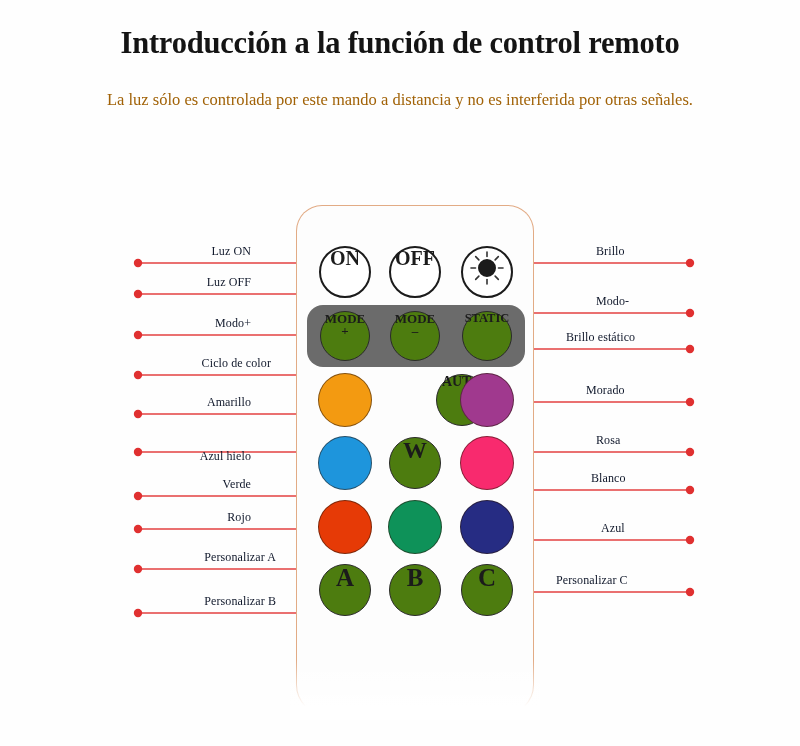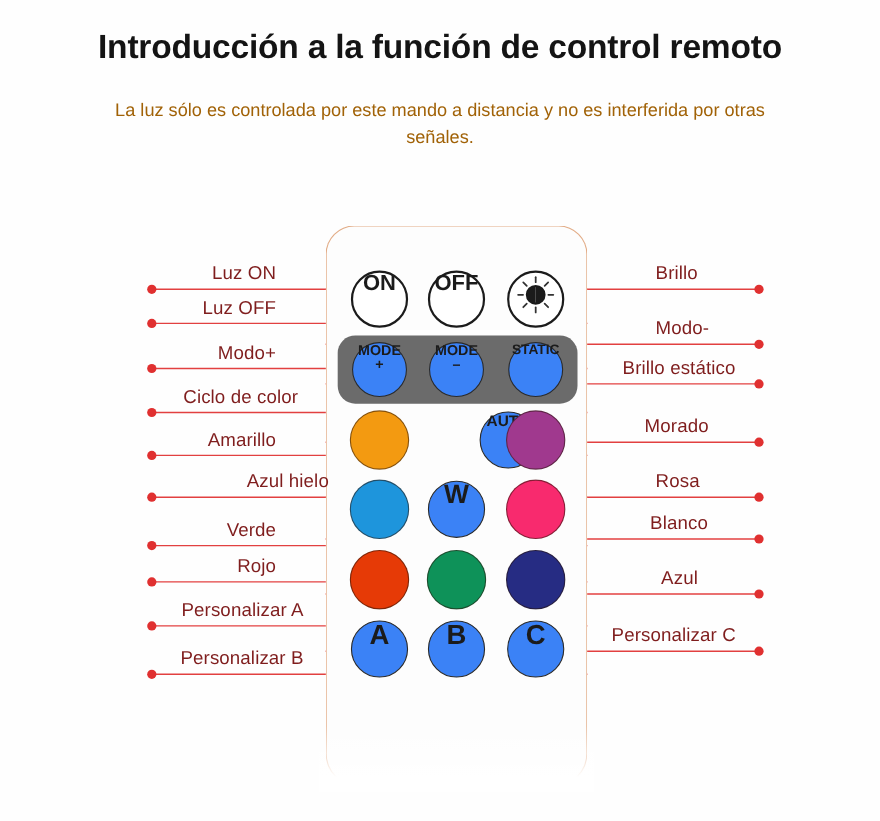--- a/index.html
+++ b/index.html
@@ -14,20 +14,21 @@
     overflow: hidden;
     font-family: "Liberation Sans", sans-serif;
     background: #fefefe;
   }
 
   .page {
     position: absolute;
     inset: 0;
     width: 800px;
     height: 746px;
+    font-family: Liberation Serif, serif;
   }
 
   
   .title {
     position: absolute;
     left: 0;
     top: 24px;
     width: 800px;
     text-align: center;
     font-size: 30.5px;
@@ -102,39 +103,39 @@
     line-height: 1.0;
     user-select: none;
   }
   .btn.outline {
     background: #ffffff;
     border: 2.4px solid #1b1b1b;
     color: #1b1b1b;
     font-weight: bold;
   }
   .btn.outline-thin {
-    background: #3b82f6;
+    background: #4d7c0f;
     border: 1.8px solid #2a2a2a;
     color: #1b1b1b;
     font-weight: bold;
   }
   .btn.solid {
     border: 1.6px solid rgba(40,20,10,0.55);
   }
   .btn .lbl-main { display:block; }
   .btn .lbl-sub  { display:block; font-size: 13px; margin-top:-1px; }
 
   
   .bright-icon { width: 40px; height: 40px; display:block; }
 
   
   .anno {
     position: absolute;
-    font-size: 17px;
-    color: #7f1d1d;
+    font-size: 12px;
+    color: #0f172a;
     white-space: nowrap;
     letter-spacing: 0.1px;
   }
   .anno.left  { text-align: right; transform: translate(-100%, -100%); }
   .anno.right { text-align: center;  transform: translate(0, -100%); }
 </style>
 </head>
 <body>
 
 <div class="page">
@@ -240,21 +241,21 @@
         <span class="lbl-main">C</span>
       </div>
     </div>
 
   <div id="anno-layer">
       <div class="anno left" style="left: 251px; top: 259px;">Luz ON</div>
       <div class="anno left" style="left: 251px; top: 290px;">Luz OFF</div>
       <div class="anno left" style="left: 251px; top: 331px;">Modo+</div>
       <div class="anno left" style="left: 271px; top: 371px;">Ciclo de color</div>
       <div class="anno left" style="left: 251px; top: 410px;">Amarillo</div>
-      <div class="anno left" style="left: 251px; top: 448px; margin-left: 48px;">Azul hielo</div>
+      <div class="anno left" style="left: 251px; top: 464px;">Azul hielo</div>
       <div class="anno left" style="left: 251px; top: 492px;">Verde</div>
       <div class="anno left" style="left: 251px; top: 525px;">Rojo</div>
       <div class="anno left" style="left: 276px; top: 565px;">Personalizar A</div>
       <div class="anno left" style="left: 276px; top: 609px;">Personalizar B</div>
       <div class="anno right" style="left: 596px; top: 259px;">Brillo</div>
       <div class="anno right" style="left: 596px; top: 309px;">Modo-</div>
       <div class="anno right" style="left: 566px; top: 345px;">Brillo estático</div>
       <div class="anno right" style="left: 586px; top: 398px;">Morado</div>
       <div class="anno right" style="left: 596px; top: 448px;">Rosa</div>
       <div class="anno right" style="left: 591px; top: 486px;">Blanco</div>

